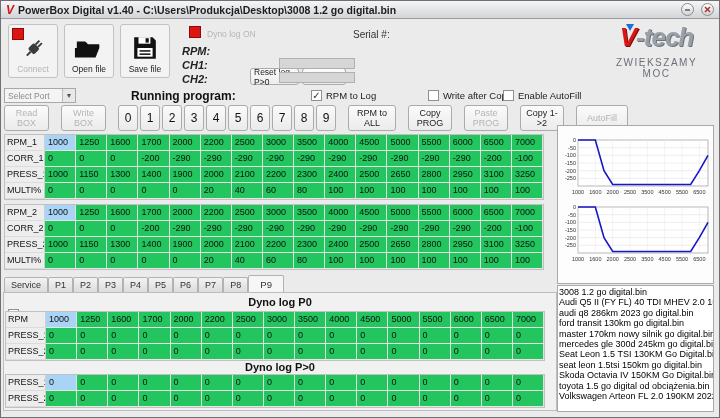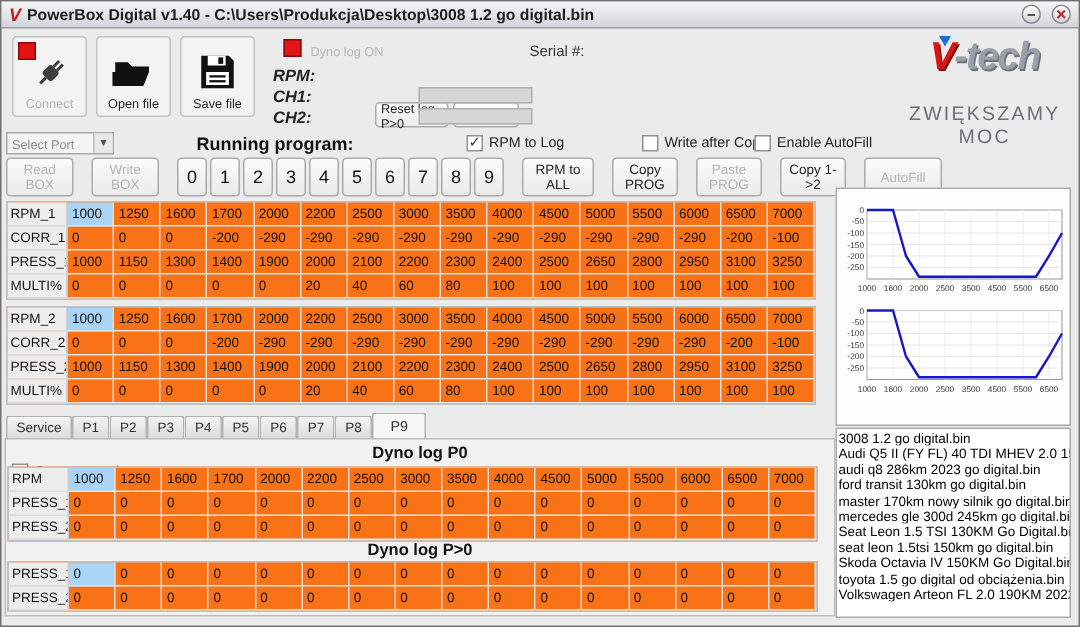--- a/index.html
+++ b/index.html
@@ -46,21 +46,21 @@
   .hdr-label { position:absolute; font-size:10px; color:#333; }
   .ch-label  { position:absolute; font-size:11px; font-weight:bold; color:#222;font-style:italic; }
   .ch-box { position:absolute; width:76px; height:11px; background:#d6d6d6; border:1px solid #b0b0b0; }
   
   .logo { position:absolute; right:10px; top:24px; width:105px; text-align:center; }
   .logo .brand { font-style:italic; font-weight:900; font-size:26px; line-height:24px;
     color:#9aa0a8; text-shadow:1px 1px 0 #6d737b; letter-spacing:-1px; }
   .logo .brand .v { color:#d81616; text-shadow:1px 1px 0 #7c0d0d; position:relative; }
   .logo .brand .v::after { content:""; position:absolute; left:6px; top:2px;
     border-left:4px solid transparent; border-right:4px solid transparent; border-top:7px solid #1a6fd4; }
-  .logo .tagline { font-size:13px; letter-spacing:1.5px; color:#6b7077; margin-top:19px; }
+  .logo .tagline { font-size:10px; letter-spacing:1.5px; color:#6b7077; margin-top:8px; }
   
   .select { position:absolute; left:3px; top:87px; width:72px; height:15px;
     background:#f4f4f4; border:1px solid #a8a8a8; font-size:8.5px; color:#8a8a8a;
     display:flex; align-items:center; padding-left:3px; }
   .select .arrow { margin-left:auto; width:13px; height:100%; border-left:1px solid #bbb;
     display:flex; align-items:center; justify-content:center; font-size:7px; color:#555; background:#e8e8e8; }
   .runprog { position:absolute; left:130px; top:88px; font-size:12px; font-weight:bold; color:#111; }
   .check { position:absolute; display:flex; align-items:center; gap:4px; font-size:9.5px; color:#222; }
   .check .box { width:11px; height:11px; background:#fff; border:1px solid #8f8f8f;
     display:inline-flex; align-items:center; justify-content:center; font-size:10px; color:#333; line-height:1; }
@@ -68,21 +68,21 @@
   .actionrow { position:absolute; left:3px; top:104px; display:flex; gap:12px; align-items:stretch; height:26px; }
   .abtn { background:linear-gradient(#fbfbfb,#ebebeb); border:1px solid #ababab; border-radius:3px;
     font-size:9px; color:#222; display:flex; align-items:center; justify-content:center; padding:0 2px;
     font-family:"Liberation Sans",sans-serif; }
   .abtn.disabled { color:#b4b4b4; }
   .w46{width:45px;} .w50{width:48px;} .w44{width:44px;} .w52{width:52px;}
   .digits { display:flex; gap:2px; }
   .digits button { width:20px; background:linear-gradient(#fbfbfb,#eaeaea); border:1px solid #ababab;
     border-radius:3px; font-size:12px; color:#111; font-family:"Liberation Sans",sans-serif; }
   
-  .vtable { position:absolute; left:3px; width:540px; background:#f97316; border:1px solid #c0c0c0; }
+  .vtable { position:absolute; left:3px; width:540px; background:#22c55e; border:1px solid #c0c0c0; }
   .vrow { display:grid; grid-template-columns:40px repeat(16,1fr); height:16px; }
   .vlab { background:#ededed; border-right:1px solid #cfcfcf; border-bottom:1px solid #dcdcdc;
     font-size:9px; color:#111; line-height:15px; padding-left:2px; white-space:nowrap; overflow:hidden; }
   .vcell { border-right:1px solid #e0e0e0; border-bottom:1px solid #e6e6e6;
     font-size:9px; color:#111; line-height:15px; padding-left:3px; white-space:nowrap; overflow:hidden; }
   .vcell.hl { background:#a9d4f5; }
   
   .tabs { position:absolute; left:3px; top:274px; display:flex; align-items:flex-end; height:17px; }
   .tabs .tab { height:15px; padding:0 6px; font-size:9px; color:#333;
     background:linear-gradient(#f3f3f3,#dcdcdc); border:1px solid #b2b2b2; border-bottom:none;

